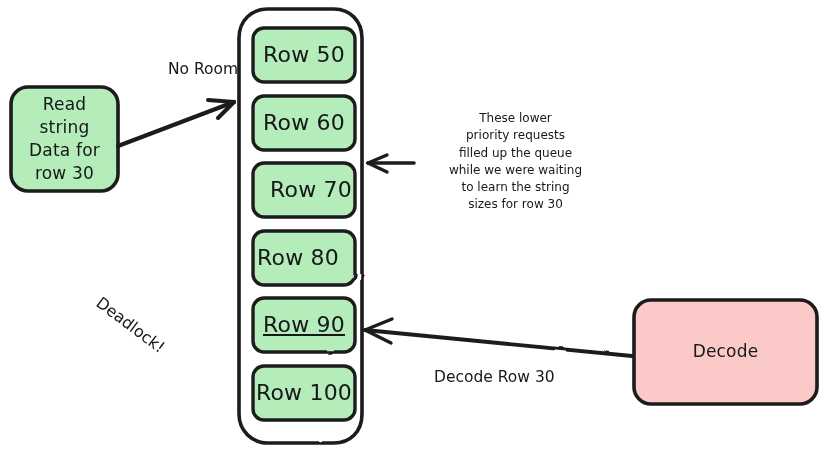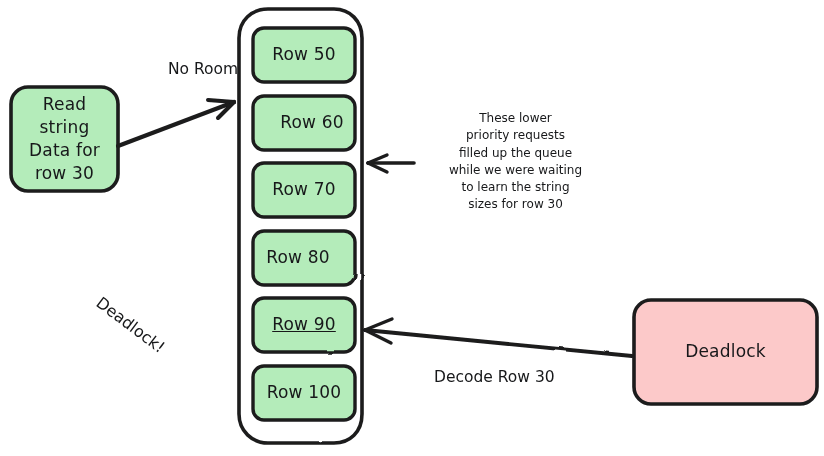--- a/index.html
+++ b/index.html
@@ -32,21 +32,21 @@
     justify-content: center;
     text-align: center;
     color: #17181a;
     font-family: "DejaVu Sans", sans-serif;
     letter-spacing: 0.2px;
     white-space: pre-line;
     line-height: 1.25;
     pointer-events: none;
   }
   .row-label {
-    font-size: 17px;
+    font-size: 22px;
   }
   .read-label {
     font-size: 17px;
     line-height: 1.36;
   }
   .decoder-label {
     font-size: 17px;
   }
   .free-text {
     position: absolute;
@@ -142,32 +142,32 @@
       <g>
         <path d="M 632 356 L 365 330" fill="none" stroke="#1b1b1d" stroke-width="3.8" stroke-linecap="round"></path>
         <path d="M 365 330 L 392 319" fill="none" stroke="#1b1b1d" stroke-width="3.4" stroke-linecap="round"></path>
         <path d="M 365 330 L 391 343" fill="none" stroke="#1b1b1d" stroke-width="3.4" stroke-linecap="round"></path>
       </g>
 
     </g>
   </svg>
 
   <div class="node-label row-label" style="left:253px; top:28px; width:102px; height:54px;">Row 50</div>
-  <div class="node-label row-label" style="left:253px; top:96px; width:102px; height:54px;padding-left:8px;">Row 60</div>
-  <div class="node-label row-label" style="left:253px; top:163px; width:102px; height:54px;">Row 70</div>
+  <div class="node-label row-label" style="left:253px; top:96px; width:102px; height:54px;">Row 60</div>
+  <div class="node-label row-label" style="left:260px; top:163px; width:102px; height:54px;">Row 70</div>
   <div class="node-label row-label" style="left:253px; top:231px; width:90px; height:54px;">Row 80</div>
   <div class="node-label row-label" style="left:253px; top:298px; width:102px; height:54px;text-decoration:underline;">Row 90</div>
   <div class="node-label row-label" style="left:253px; top:366px; width:102px; height:54px;">Row 100</div>
 
   <div class="node-label read-label" style="left:11px; top:87px; width:107px; height:104px;">Read
 string
 Data for
 row 30</div>
 
-  <div class="node-label decoder-label" style="left:634px; top:300px; width:183px; height:104px;">Deadlock</div>
+  <div class="node-label decoder-label" style="left:634px; top:300px; width:183px; height:104px;">Decode</div>
 
   <div class="free-text edge-label" style="left:122px; top:60px;margin-left:46px;">No Room</div>
 
   <div class="free-text edge-label" style="left:434px; top:368px;">Decode Row 30</div>
 
   <div class="free-text note-text" style="left:408px; top:110px; width:215px;">These lower
 priority requests
 filled up the queue
 while we were waiting
 to learn the string

